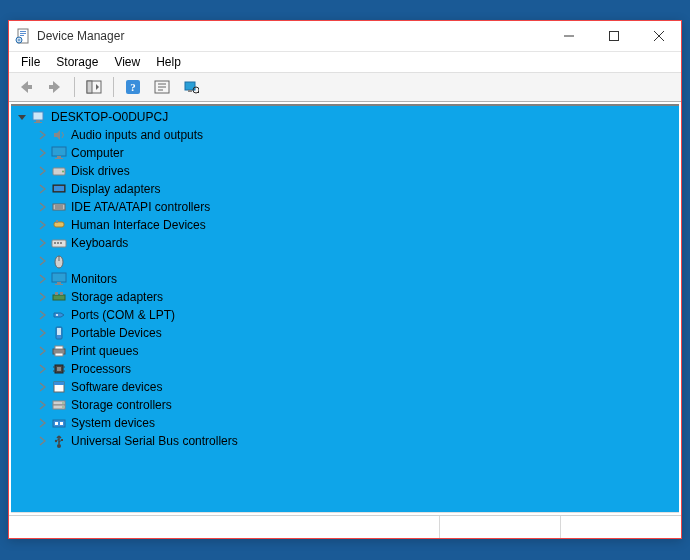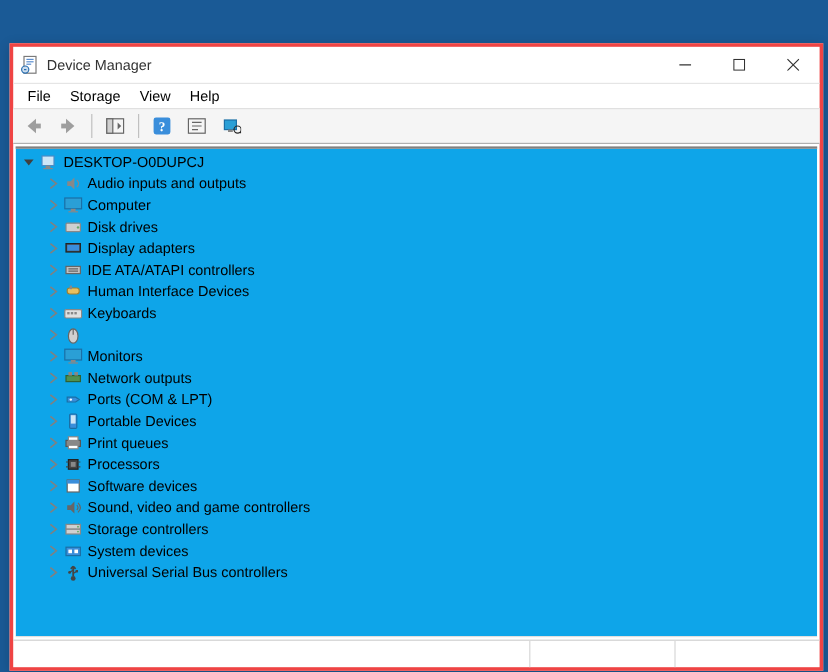--- a/index.html
+++ b/index.html
@@ -8,25 +8,25 @@
     width: 690px;
     height: 560px;
     background: #1a5a96;
     font-family: "Segoe UI", Tahoma, sans-serif;
     font-size: 12px;
     overflow: hidden;
   }
   .window {
     position: absolute;
     left: 8px;
-    top: 36px;
+    top: 20px;
     width: 672px;
     height: 517px;
     background: #ffffff;
-    border: 3px solid #ef4444;
+    border: 1px solid #ef4444;
     box-shadow: 0 2px 10px rgba(0,0,0,0.2);
     display: flex;
     flex-direction: column;
   }
   .titlebar {
     height: 30px;
     display: flex;
     align-items: center;
     padding-left: 6px;
     border-bottom: 1px solid #e5e5e5;
@@ -389,21 +389,21 @@
                 <path d="M3 1 L8 5 L3 9" fill="none" stroke="#808080" stroke-width="1.3"></path>
               </svg>
             </span>
             <span class="dev-icon">
               <svg width="16" height="16" viewBox="0 0 16 16">
                 <rect x="2" y="6" width="12" height="5" fill="#509050" stroke="#306030"></rect>
                 <rect x="4" y="3" width="3" height="3" fill="#888"></rect>
                 <rect x="9" y="3" width="3" height="3" fill="#888"></rect>
               </svg>
             </span>
-            <span class="label">Network outputs</span>
+            <span class="label">Storage adapters</span>
           </div>
           <div class="tree-row">
             <span class="expander">
               <svg width="10" height="10" viewBox="0 0 10 10">
                 <path d="M3 1 L8 5 L3 9" fill="none" stroke="#808080" stroke-width="1.3"></path>
               </svg>
             </span>
             <span class="dev-icon">
               <svg width="16" height="16" viewBox="0 0 16 16">
                 <path d="M3 6 L10 6 L13 8 L10 10 L3 10 Z" fill="#3a8edb" stroke="#1a6fa6"></path>
@@ -465,35 +465,20 @@
                 <path d="M3 1 L8 5 L3 9" fill="none" stroke="#808080" stroke-width="1.3"></path>
               </svg>
             </span>
             <span class="dev-icon">
               <svg width="16" height="16" viewBox="0 0 16 16">
                 <rect x="3" y="3" width="10" height="10" fill="#fff" stroke="#666"></rect>
                 <rect x="3" y="3" width="10" height="3" fill="#3a8edb"></rect>
               </svg>
             </span>
             <span class="label">Software devices</span>
-          </div>
-          <div class="tree-row">
-            <span class="expander">
-              <svg width="10" height="10" viewBox="0 0 10 10">
-                <path d="M3 1 L8 5 L3 9" fill="none" stroke="#808080" stroke-width="1.3"></path>
-              </svg>
-            </span>
-            <span class="dev-icon">
-              <svg width="16" height="16" viewBox="0 0 16 16">
-                <path d="M3 6 L6 6 L9 3 L9 13 L6 10 L3 10 Z" fill="#666"></path>
-                <path d="M11 6 Q13 8 11 10" fill="none" stroke="#666"></path>
-                <path d="M12 4 Q16 8 12 12" fill="none" stroke="#666"></path>
-              </svg>
-            </span>
-            <span class="label">Sound, video and game controllers</span>
           </div>
           <div class="tree-row">
             <span class="expander">
               <svg width="10" height="10" viewBox="0 0 10 10">
                 <path d="M3 1 L8 5 L3 9" fill="none" stroke="#808080" stroke-width="1.3"></path>
               </svg>
             </span>
             <span class="dev-icon">
               <svg width="16" height="16" viewBox="0 0 16 16">
                 <rect x="2" y="4" width="12" height="4" fill="#d0d0d0" stroke="#888"></rect>

